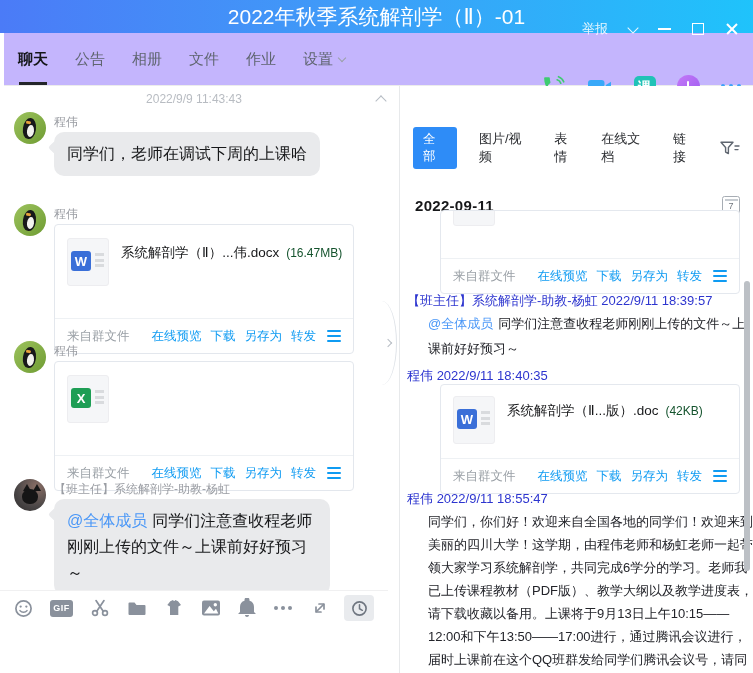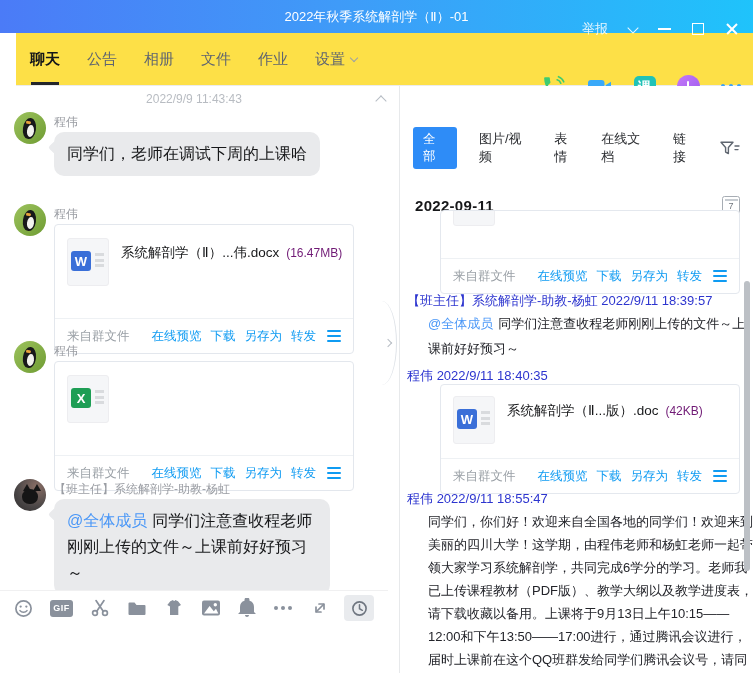--- a/index.html
+++ b/index.html
@@ -2,32 +2,32 @@
 <html><head>
 <meta charset="utf-8">
 <style>
   html,body{margin:0;padding:0;background:#fff;}
   .frame{position:relative;width:753px;height:673px;background:#fff;overflow:hidden;
          font-family:"Liberation Sans","DejaVu Sans",sans-serif;-webkit-font-smoothing:antialiased;}
   
   .titlebar{position:absolute;top:0;left:0;right:0;height:33px;
     background:linear-gradient(90deg,#4b7bf7 0%,#3f9bf8 45%,#1fc3fb 100%);}
   .window-title{position:absolute;left:0;right:0;top:0;height:15px;line-height:33px;
-    text-align:center;color:#fff;font-size:13px;}
+    text-align:center;color:#fff;font-size:21px;}
   .win-controls{position:absolute;right:14px;top:12px;height:33px;display:flex;align-items:center;gap:21px;z-index:2;}
   .report{color:rgba(255,255,255,.88);font-size:13px;cursor:default;}
   .chev{display:inline-block;width:7px;height:7px;border-right:1.6px solid currentColor;border-bottom:1.6px solid currentColor;transform:rotate(45deg);}
   .wc-chev{color:rgba(255,255,255,.9);margin-top:-3px;}
   .btn-min{width:13px;height:2px;background:#fff;}
   .btn-max{width:10px;height:10px;border:1.6px solid #fff;}
   .btn-close{position:relative;width:14px;height:14px;}
   .btn-close i{position:absolute;left:0;top:6px;width:14px;height:1.8px;background:#fff;}
   .btn-close i:first-child{transform:rotate(45deg);} .btn-close i:last-child{transform:rotate(-45deg);}
   
-  .tabbar{position:absolute;top:33px;left:16px;right:0;height:52px;background:#fde047;border-bottom:1px solid #ececec;}
+  .tabbar{position:absolute;top:33px;left:4px;right:0;height:52px;background:#c4b5fd;border-bottom:1px solid #ececec;}
   .tabs{position:absolute;left:14px;top:0;height:52px;display:flex;gap:27px;align-items:center;}
   .tab{position:relative;font-size:15px;color:#5f6570;padding:16px 0;display:flex;align-items:center;gap:6px;}
   .tab.active{color:#15161a;font-weight:bold;}
   .tab.active::after{content:"";position:absolute;left:1px;right:1px;bottom:0;height:3px;background:#23252a;}
   .tab .chev{width:5px;height:5px;border-width:1.4px;color:#9aa0a6;margin-top:-2px;}
   .header-icons{position:absolute;right:12px;top:41px;display:flex;gap:21px;align-items:center;}
   .hicon{display:flex;align-items:center;justify-content:center;}
   .course-chip{width:22px;height:22px;background:#20c2b7;border-radius:5px;color:#fff;font-size:13px;font-weight:bold;
     display:flex;align-items:center;justify-content:center;}
   .plus-chip{position:relative;width:23px;height:23px;border-radius:50%;background:linear-gradient(135deg,#c478f7,#9d5cf0);}
@@ -59,21 +59,21 @@
   .fcard{position:absolute;left:54px;top:20px;width:298px;background:#fff;border:1px solid #e3e7ed;border-radius:4px;}
   .fcard-body{height:80px;display:flex;align-items:flex-start;gap:12px;padding:13px 12px 0 12px;white-space:nowrap;overflow:hidden;}
   .fcard-body.small{height:62px;padding-top:11px;}
   .ficon{position:relative;width:40px;height:46px;background:#f5f6f8;border:1px solid #ededf0;border-radius:3px;flex:none;}
   .ficon .badge{position:absolute;left:3px;top:12px;width:20px;height:20px;border-radius:3px;color:#fff;font-weight:bold;
     font-size:13px;display:flex;align-items:center;justify-content:center;}
   .badge.word{background:#3a6fd8;} .badge.excel{background:#1e9e55;}
   .ficon .ln{position:absolute;left:27px;width:9px;height:3px;background:#d9dbde;}
   .ficon .l1{top:14px;} .ficon .l2{top:19.5px;} .ficon .l3{top:25px;}
   .fcard-name{font-size:13.5px;color:#17181a;margin-top:6px;}
-  .fcard-size{font-size:12px;color:#701a75;margin-left:7px;}
+  .fcard-size{font-size:12px;color:#14532d;margin-left:7px;}
   .fcard-foot{height:34px;border-top:1px solid #eef1f4;display:flex;align-items:center;padding:0 12px;}
   .fcard-src{font-size:12.5px;color:#9aa0a6;}
   .fcard-links{margin-left:auto;display:flex;gap:9px;align-items:center;font-size:12.5px;color:#0f9bf2;white-space:nowrap;}
   .hamb{display:flex;flex-direction:column;gap:2.5px;margin-left:2px;}
   .hamb i{width:14px;height:2.5px;background:#0f9bf2;border-radius:1px;}
   
   .toolbar{position:absolute;left:0;bottom:48px;width:388px;height:35px;border-top:1px solid #f0f0f1;background:#fff;
     display:flex;align-items:center;gap:17px;padding:0 14px;box-sizing:border-box;justify-content:space-between;}
   .ticon{display:flex;align-items:center;justify-content:center;width:20px;height:20px;}
   .gif-chip{width:25px;height:17px;background:#8a919c;border-radius:3px;color:#fff;font-size:9px;font-weight:bold;

